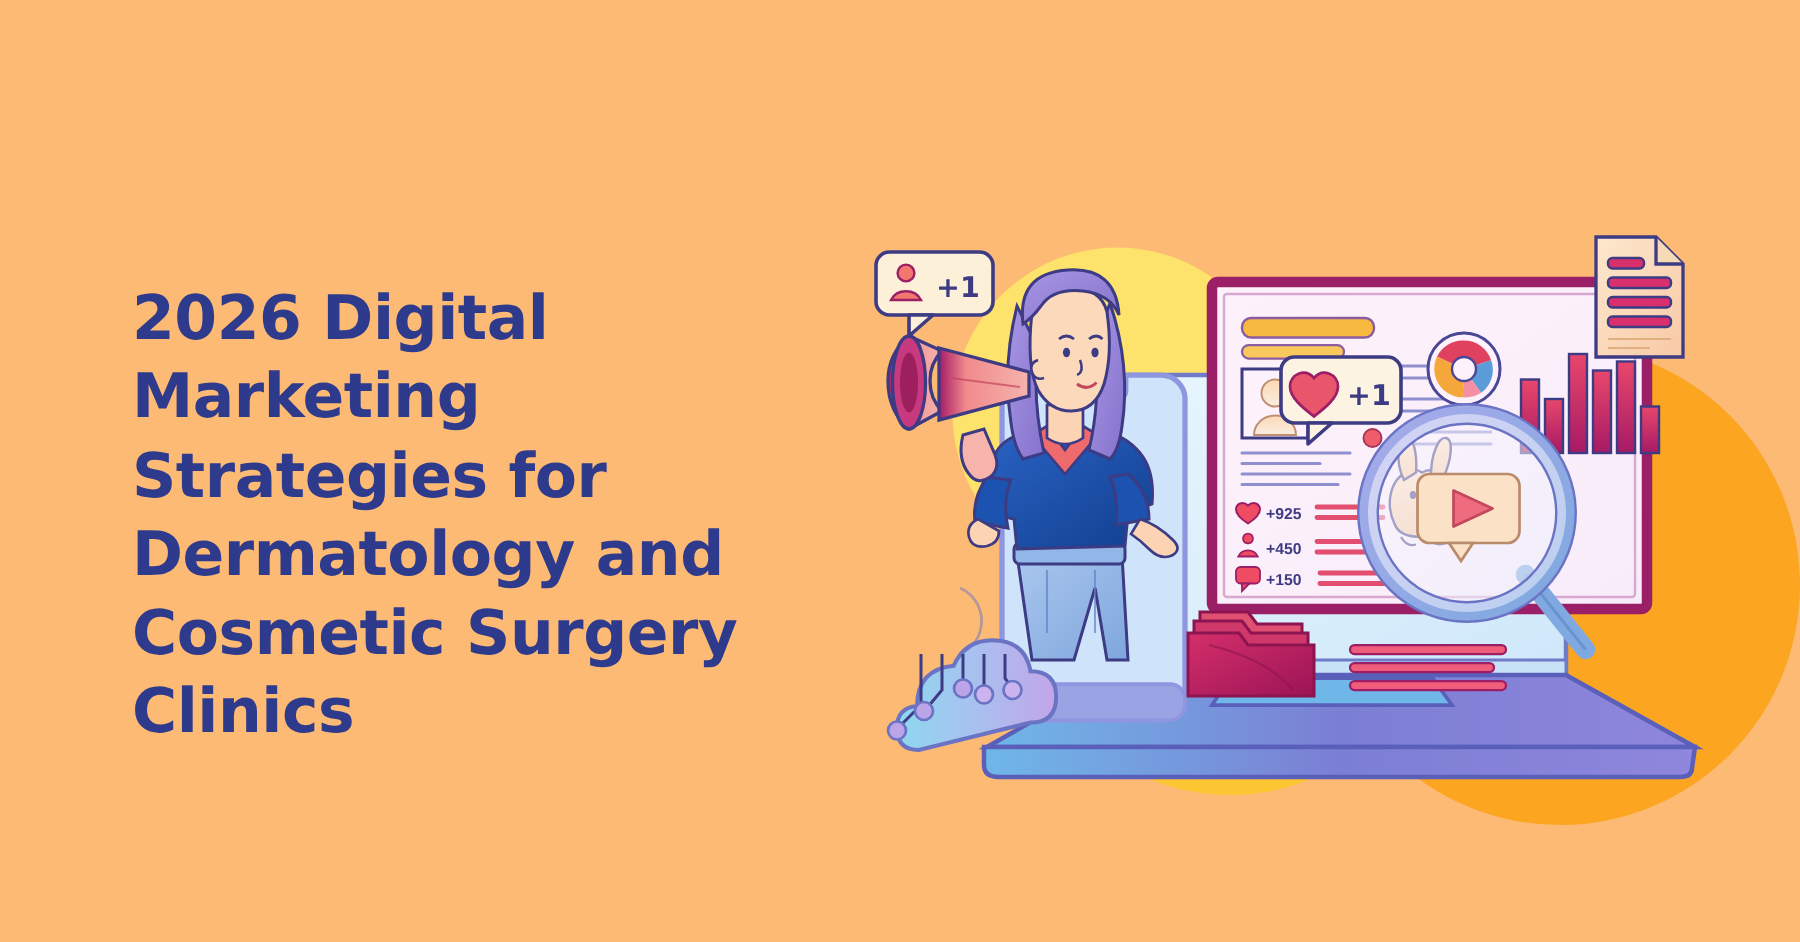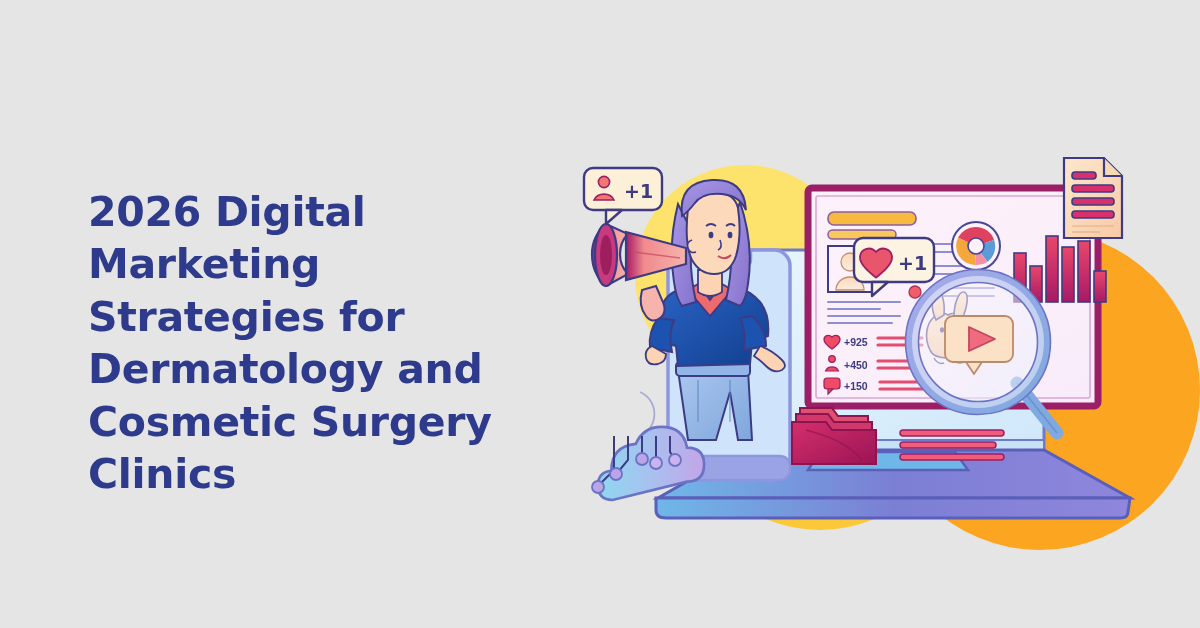--- a/index.html
+++ b/index.html
@@ -5,21 +5,21 @@
   * { box-sizing: border-box; margin: 0; padding: 0; }
   html, body {
     width: 1200px; height: 628px;
     background: #ffffff;
     font-family: "Liberation Sans", sans-serif;
     overflow: hidden;
   }
   .banner {
     position: relative;
     width: 1200px; height: 628px;
-    background: #e5e5e5;
+    background: #fdba74;
     display: flex;
     align-items: center;
   }
   
   .headline-col {
     position: absolute;
     left: 88px; top: 186px;
     width: 455px;
   }
   .headline {

